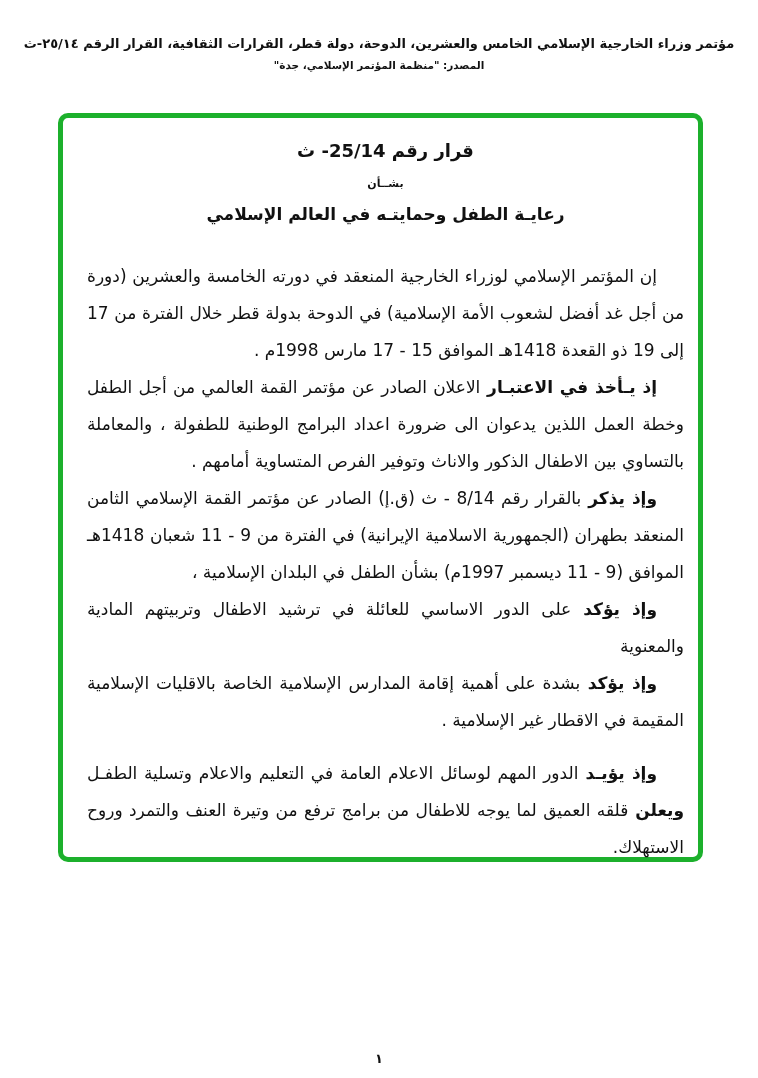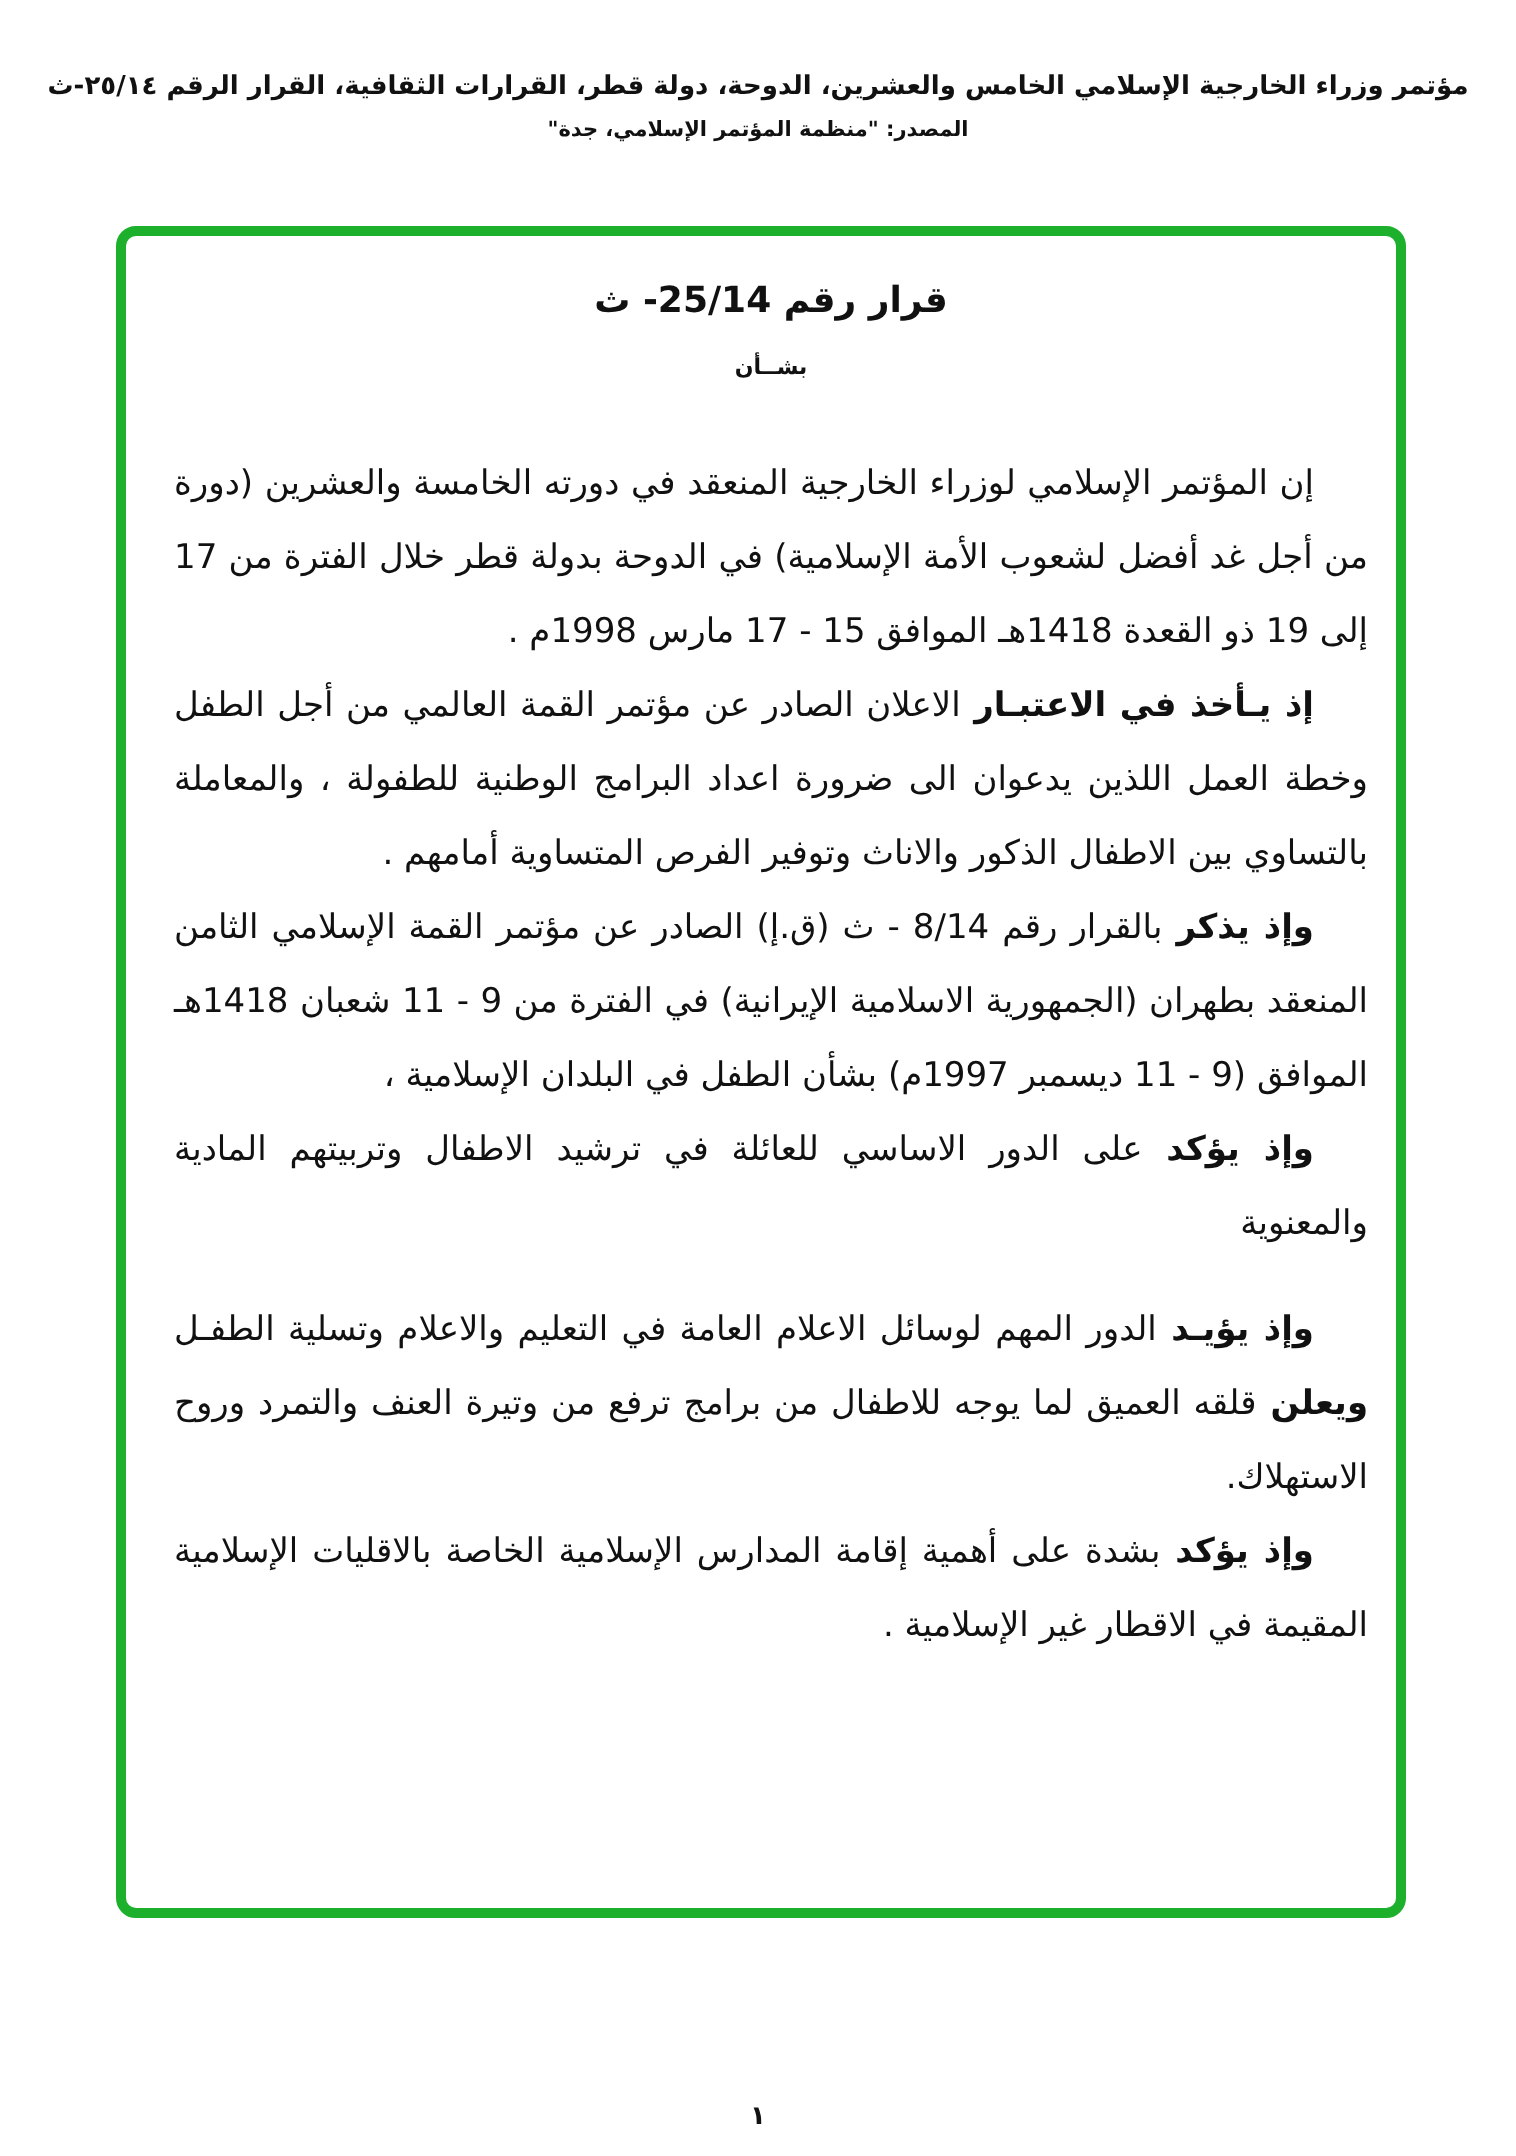--- a/index.html
+++ b/index.html
@@ -31,21 +31,21 @@
   .header-line2 {
     font-size: 10.5px;
     font-weight: bold;
     margin-top: 8px;
   }
   .green-box {
     position: absolute;
     left: 58px;
     top: 113px;
     width: 645px;
-    height: 846px;
+    height: 749px;
     box-sizing: border-box;
     border: 5px solid #1cb02c;
     border-radius: 10px;
     padding: 16px 14px 0 24px;
     background: #ffffff;
   }
   .title {
     text-align: center;
     font-weight: bold;
   }
@@ -89,24 +89,25 @@
 <body>
 
 <div class="header">
   <div class="header-line1">مؤتمر وزراء الخارجية الإسلامي الخامس والعشرين، الدوحة، دولة قطر، القرارات الثقافية، القرار الرقم ٢٥/١٤-ث</div>
   <div class="header-line2">المصدر:  "منظمة المؤتمر الإسلامي، جدة"</div>
 </div>
 
 <div class="green-box" style="border-color: rgb(28, 176, 44);">
   <div class="title title-1">قرار رقم 25/14- ث</div>
   <div class="title title-2">بشــأن</div>
+  <div class="title title-3">رعايـة الطفل وحمايتـه في العالم الإسلامي</div>
 
   <div class="body-text" id="paragraphs">
       <p><span>إن المؤتمر الإسلامي لوزراء الخارجية المنعقد في دورته الخامسة والعشرين (دورة من أجل غد أفضل لشعوب الأمة الإسلامية) في الدوحة بدولة قطر خلال الفترة من 17 إلى 19 ذو القعدة 1418هـ الموافق 15 - 17 مارس 1998م .</span></p>
       <p><span class="bold">إذ يـأخذ في الاعتبـار </span><span>الاعلان الصادر عن مؤتمر القمة العالمي من أجل الطفل وخطة العمل اللذين يدعوان الى ضرورة اعداد البرامج الوطنية للطفولة ، والمعاملة بالتساوي بين الاطفال الذكور والاناث وتوفير الفرص المتساوية أمامهم .</span></p>
       <p><span class="bold">وإذ يذكر </span><span>بالقرار رقم 8/14 - ث (ق.إ) الصادر عن مؤتمر القمة الإسلامي الثامن المنعقد بطهران (الجمهورية الاسلامية الإيرانية) في الفترة من 9 - 11 شعبان 1418هـ الموافق (9 - 11 ديسمبر 1997م) بشأن الطفل في البلدان الإسلامية ،</span></p>
       <p><span class="bold">وإذ يؤكد </span><span>على الدور الاساسي للعائلة في ترشيد الاطفال وتربيتهم المادية والمعنوية</span></p>
+      <p><span class="bold">وإذ يؤكد </span><span>بشدة على أهمية إقامة المدارس الإسلامية الخاصة بالاقليات الإسلامية المقيمة في الاقطار غير الإسلامية .</span></p>
       <p style="margin-top: 16px;"><span class="bold">وإذ يؤيـد </span><span>الدور المهم لوسائل الاعلام العامة في التعليم والاعلام وتسلية الطفـل </span><span class="bold">ويعلن </span><span>قلقه العميق لما يوجه للاطفال من برامج ترفع من وتيرة العنف والتمرد وروح الاستهلاك.</span></p>
-      <p><span class="bold">وإذ يؤكد </span><span>بشدة على أهمية إقامة المدارس الإسلامية الخاصة بالاقليات الإسلامية المقيمة في الاقطار غير الإسلامية .</span></p>
     </div>
 </div>
 
 <div class="page-number">١</div>
 
 </body></html>

